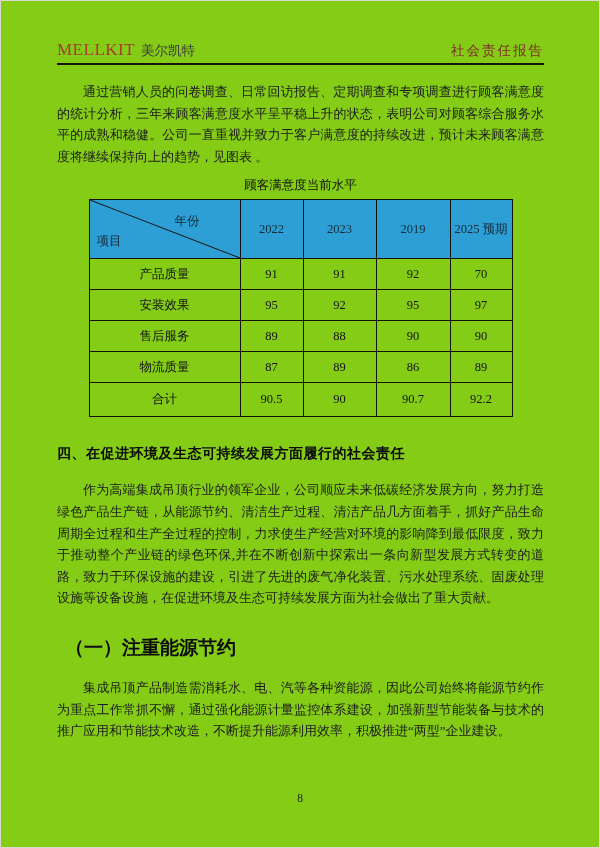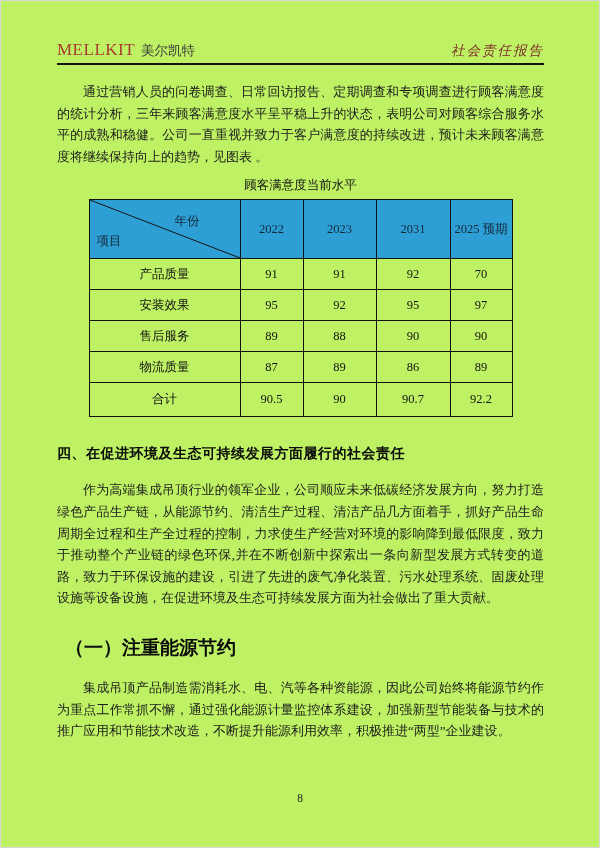--- a/index.html
+++ b/index.html
@@ -1,27 +1,27 @@
 <!DOCTYPE html>
 <html><head>
 <meta charset="utf-8">
 <style>
   html,body{margin:0;padding:0;background:#ffffff;}
   .page{
-    position:relative;width:600px;height:848px;background:#bef264;
+    position:relative;width:600px;height:848px;background:#84cc16;
     box-sizing:border-box;padding:40px 56px 0 57px;
     font-family:"Liberation Serif","DejaVu Serif",serif;color:#1c1c1c;
     outline:1px solid #d8d8d8;outline-offset:-1px;overflow:hidden;
   }
   
   .hdr{display:flex;justify-content:space-between;align-items:flex-end;
        border-bottom:2px solid #141414;padding-bottom:3px;}
   .brand-en{font-size:17px;color:#a93a30;letter-spacing:.5px;}
   .brand-cn{font-size:13.5px;color:#3c3c3c;margin-left:6px;}
-  .doc-title{font-size:13.5px;font-style:italic;color:#7d2f2a;letter-spacing:2px;}
+  .doc-title{font-size:13.5px;color:#7d2f2a;letter-spacing:2px;}
   
   .body-p{font-size:13px;line-height:21.6px;text-align:justify;text-justify:inter-character;
           text-indent:2em;margin:16px 0 0;}
   .body-p.cont{margin-top:4px;}
   
   .tbl-title{margin-top:10px;text-align:center;font-weight:normal;font-size:12.5px;color:#101010;
              font-family:"Liberation Sans","DejaVu Sans",sans-serif;}
   .sat-table{border-collapse:collapse;margin:5px auto 0;table-layout:fixed;width:423px;}
   .sat-table th,.sat-table td{border:1px solid #111;text-align:center;font-size:12.5px;
              color:#141414;padding:0;}
@@ -69,21 +69,21 @@
       <tr>
         <th class="corner">
           <svg viewBox="0 0 100 100" preserveAspectRatio="none">
             <line x1="0" y1="0" x2="100" y2="100" stroke="#141414" stroke-width="1" vector-effect="non-scaling-stroke"></line>
           </svg>
           <span class="corner-top">年份</span>
           <span class="corner-bottom">项目</span>
         </th>
         <th>2022</th>
         <th>2023</th>
-        <th>2031</th>
+        <th>2019</th>
         <th>2025 预期</th>
       </tr>
     </thead>
     <tbody>
       <tr>
         <td>产品质量</td>
         <td>91</td>
         <td>91</td>
         <td>92</td>
         <td>70</td>

